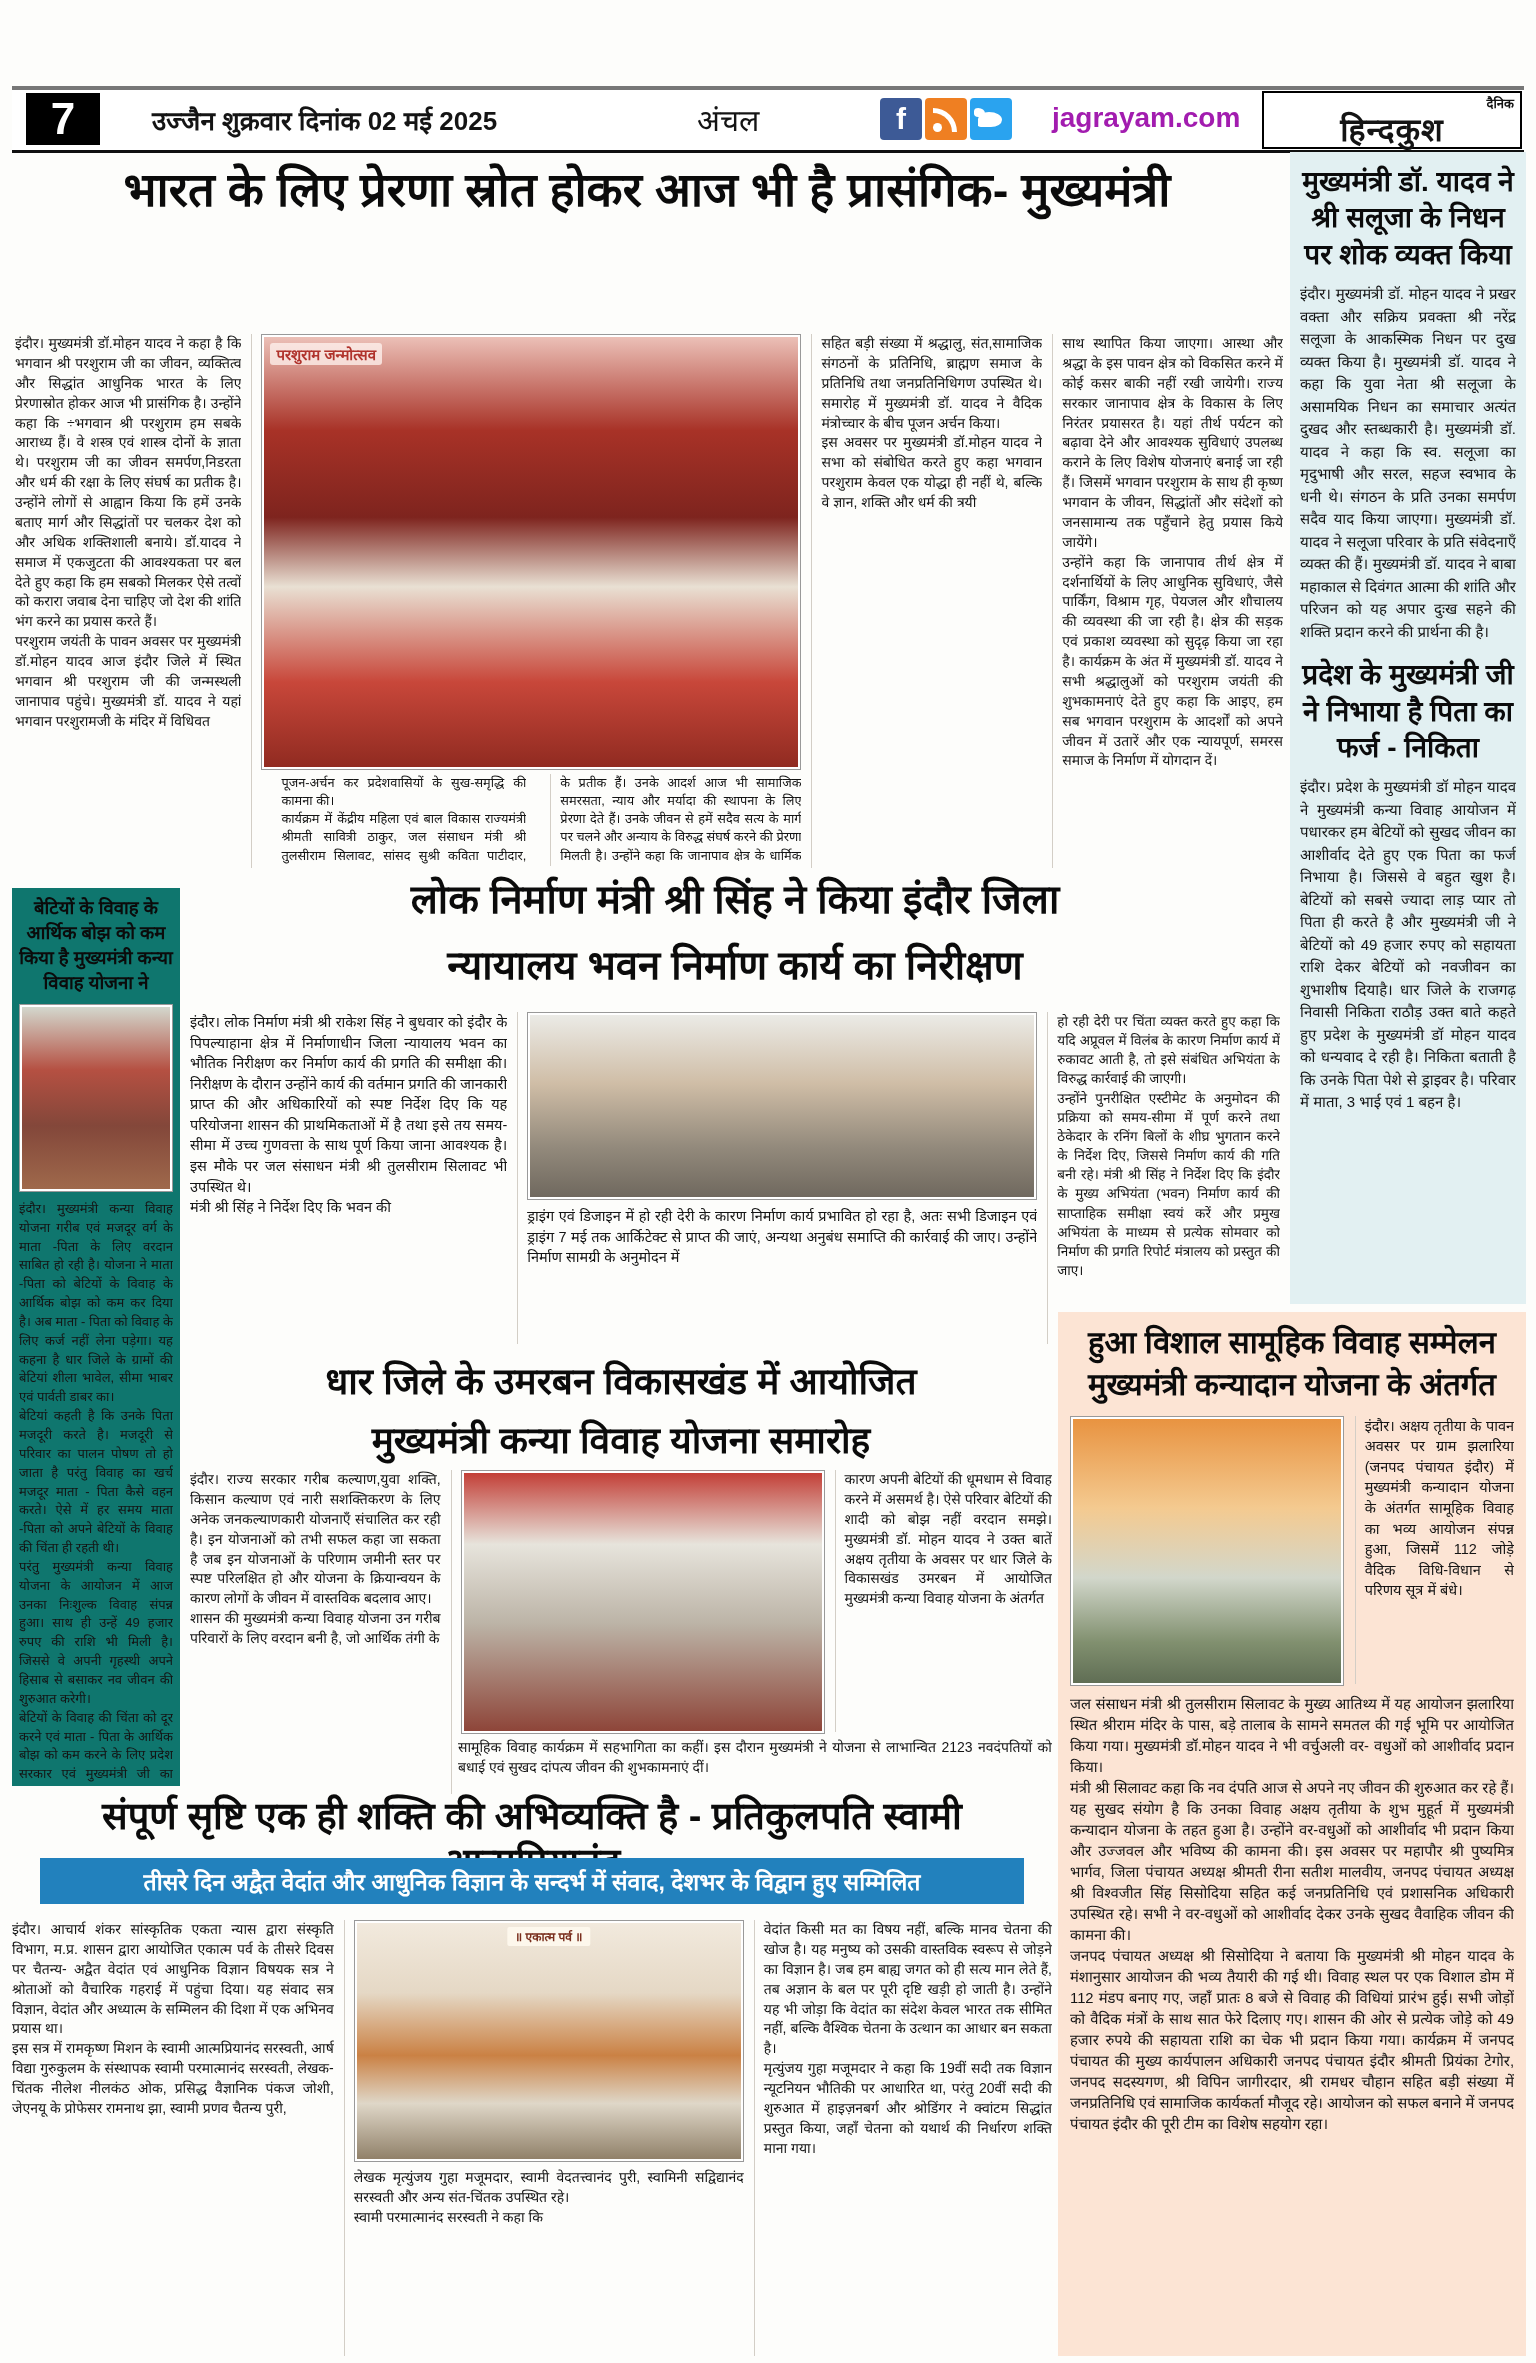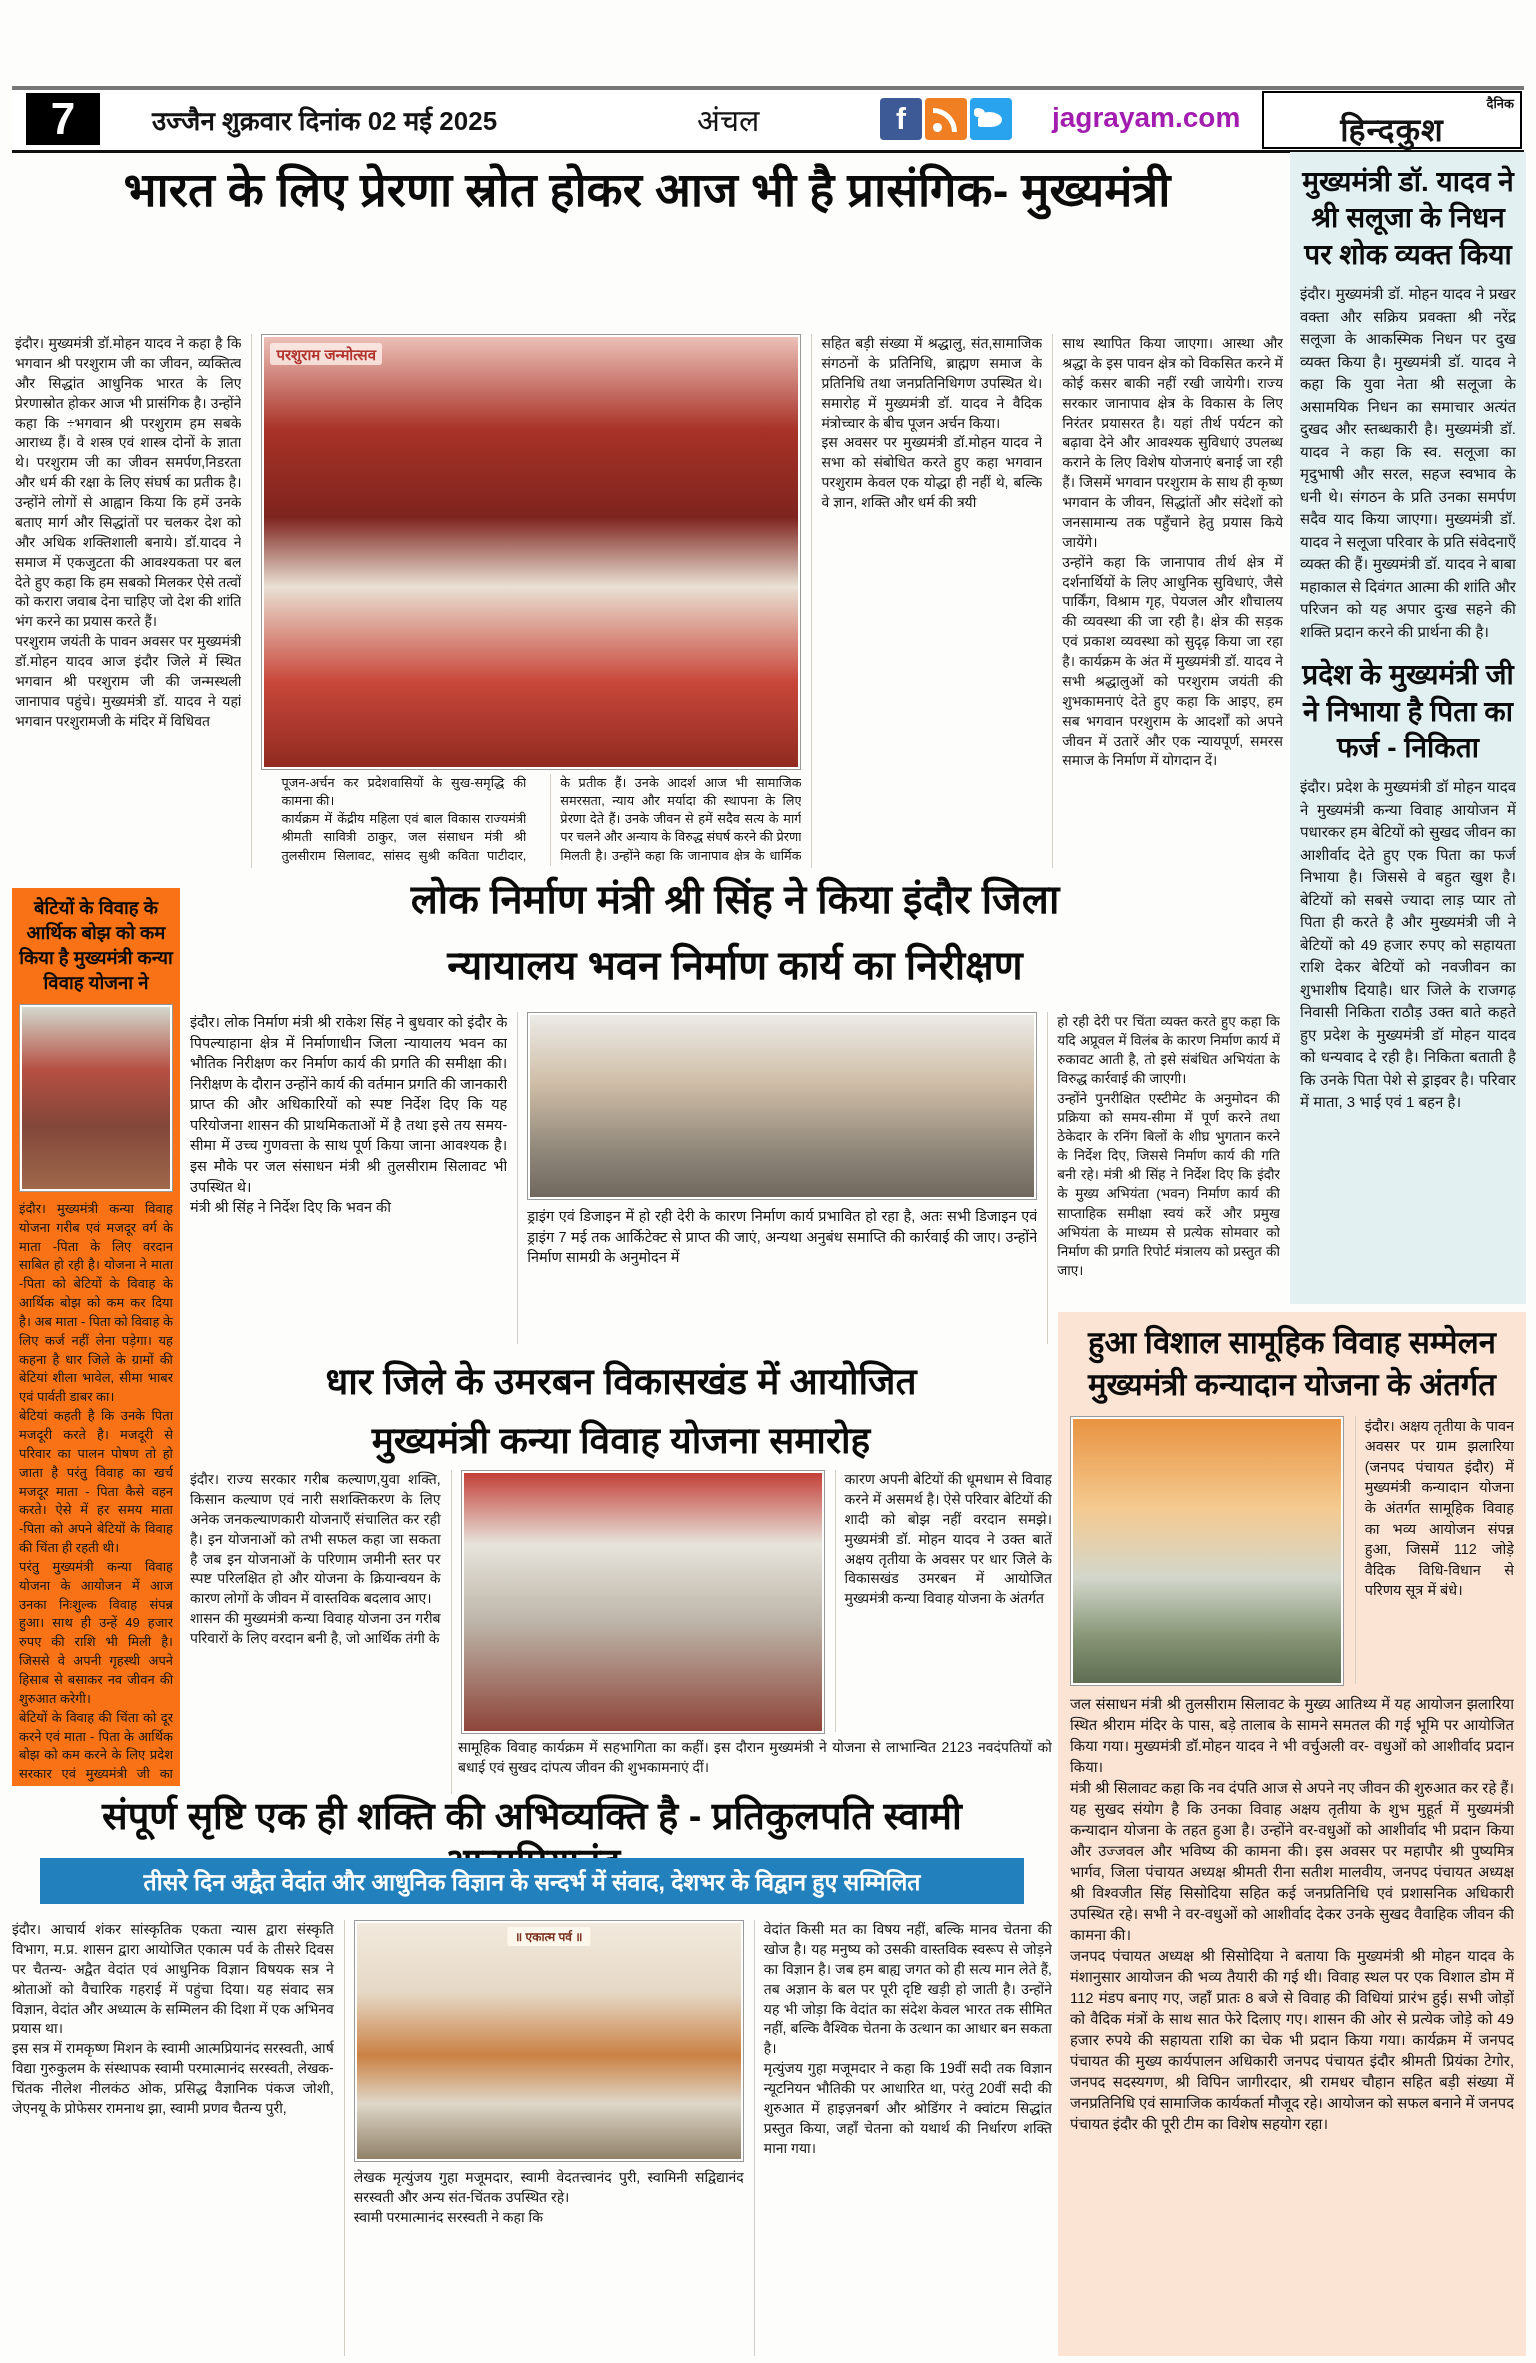--- a/index.html
+++ b/index.html
@@ -45,21 +45,21 @@
   .ph-d{background:linear-gradient(180deg,#c23b33 0%,#e7e4dc 28%,#bcb4a7 58%,#8d4337 100%);}
   .ph-e{background:linear-gradient(180deg,#e8923f 0%,#f4ca90 34%,#d2d7cb 60%,#81906f 84%,#5e6c53 100%);}
   .ph-f{background:linear-gradient(180deg,#f2ead e0%,#e5d8c5 30%,#ca8144 56%,#dfd7c8 76%,#8e7e66 100%);
         background:linear-gradient(180deg,#f2eade 0%,#e5d8c5 30%,#ca8144 56%,#dfd7c8 76%,#8e7e66 100%);}
   
   .art-parshuram-head{top:150px;left:15px;width:1264px;font-size:47px;line-height:1.7;}
   .art-parshuram-body{top:334px;left:15px;width:1268px;height:534px;gap:10px;}
   .art-saluja{top:152px;left:1290px;width:236px;height:1152px;background:#e2f0f2;padding:8px 10px;box-sizing:border-box;overflow:hidden;}
   .art-saluja .headline{font-size:28px;line-height:1.3;margin:4px 0 10px;}
   .art-saluja .body-text{font-size:15px;line-height:1.5;}
-  .art-betiyon{top:888px;left:12px;width:168px;height:898px;background:#f97316;padding:8px 7px;box-sizing:border-box;overflow:hidden;}
+  .art-betiyon{top:888px;left:12px;width:168px;height:898px;background:#0f766e;padding:8px 7px;box-sizing:border-box;overflow:hidden;}
   .art-betiyon .headline{font-size:18.5px;line-height:1.35;margin-bottom:8px;}
   .art-betiyon .body-text{font-size:13px;line-height:1.45;}
   .art-nirikshan-head{top:866px;left:190px;width:1090px;font-size:40px;line-height:1.65;}
   .art-nirikshan-body{top:1012px;left:190px;width:1090px;height:332px;gap:10px;}
   .art-dhar-head{top:1352px;left:190px;width:862px;font-size:37px;line-height:1.6;}
   .art-dhar-body{top:1470px;left:190px;width:862px;height:326px;gap:10px;}
   .art-kanyadan{top:1312px;left:1058px;width:468px;height:1044px;background:#fce4d4;padding:10px 12px;box-sizing:border-box;overflow:hidden;}
   .art-kanyadan .headline{font-size:31px;line-height:1.35;margin-bottom:10px;}
   .art-srishti-head{top:1794px;left:12px;width:1040px;font-size:38px;line-height:1.2;}
   .art-srishti-sub{top:1858px;left:40px;width:984px;background:#2281bd;color:#fff;font-size:23px;font-weight:700;

